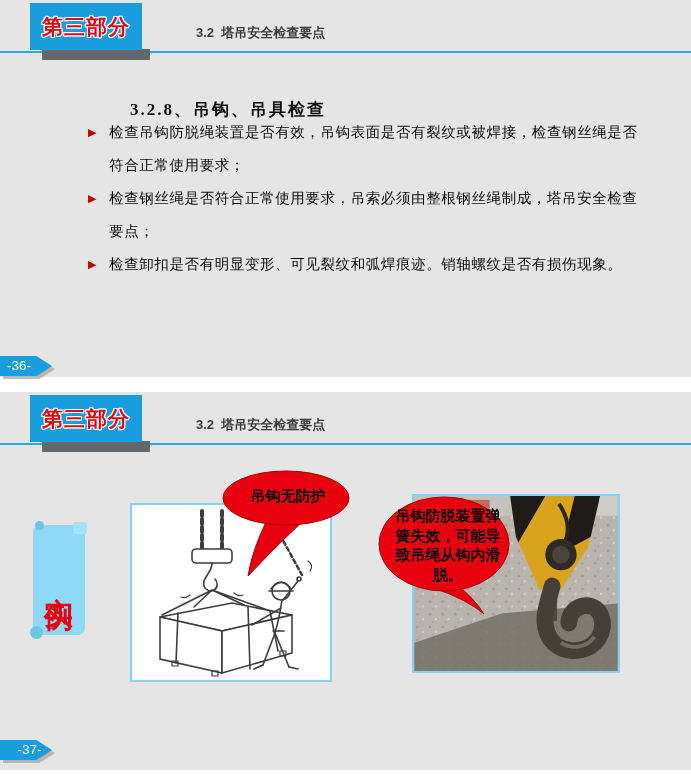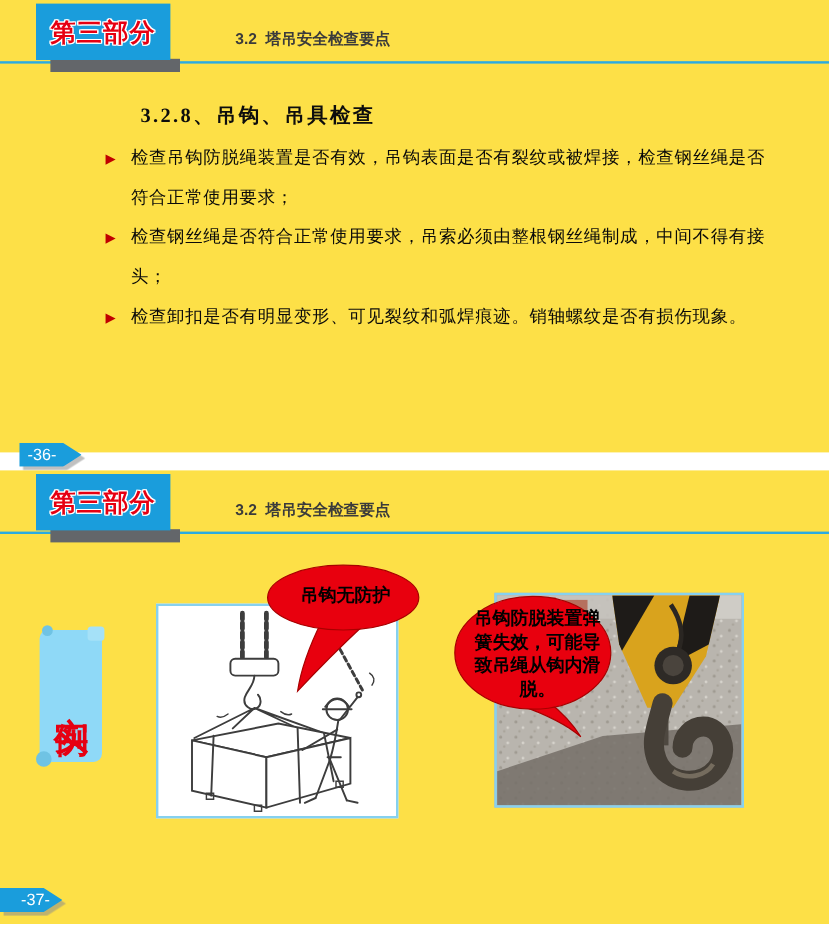--- a/index.html
+++ b/index.html
@@ -1,43 +1,43 @@
 <!DOCTYPE html>
 <html><head>
 <meta charset="utf-8">
 <style>
   html,body{margin:0;padding:0;background:#ffffff;}
   .page{position:relative;width:691px;height:778px;background:#ffffff;overflow:hidden;
         font-family:"Liberation Sans",sans-serif;}
-  .slide{position:absolute;left:0;width:691px;background:#fde047;}
+  .slide{position:absolute;left:0;width:691px;background:#e5e5e5;}
   #slide1{top:0;height:377px;}
   #slide2{top:392px;height:378px;}
 
   
   .header-line{position:absolute;left:0;top:51px;width:691px;height:2px;background:#2aabe2;}
   .badge-shadow{position:absolute;left:42px;top:49px;width:108px;height:11px;background:#63666a;}
   .badge{position:absolute;left:30px;top:3px;width:112px;height:47px;background:#1a9ddc;
          color:#e60012;font-size:21px;font-weight:bold;letter-spacing:1px;
          display:flex;align-items:center;justify-content:center;
          text-shadow:-1px -1px 0 #fff,1px -1px 0 #fff,-1px 1px 0 #fff,1px 1px 0 #fff,
                      0 -1px 0 #fff,0 1px 0 #fff,-1px 0 0 #fff,1px 0 0 #fff;}
   .header-title{position:absolute;left:196px;top:24px;margin:0;font-size:13px;font-weight:bold;
                 color:#3b3b3b;white-space:pre;}
 
   
-  .section-heading{position:absolute;left:114px;top:82px;margin:3px;font-size:17px;font-weight:bold;
+  .section-heading{position:absolute;left:114px;top:82px;margin:16px;font-size:17px;font-weight:bold;
                    color:#0d0d0d;font-family:"Liberation Serif",serif;letter-spacing:2px;}
   .bullets{position:absolute;left:88px;top:116px;width:554px;margin:0;padding:0;list-style:none;}
   .bullet{display:flex;align-items:flex-start;font-family:"DejaVu Serif",serif;font-size:14.5px;
           color:#0a0a0a;line-height:33px;letter-spacing:0.6px;}
   .marker{color:#c00000;font-size:11px;line-height:33px;margin-right:12px;flex:0 0 auto;}
 
   
   .pennant-wrap{position:absolute;left:0;filter:drop-shadow(3px 3px 0 rgba(140,140,140,0.55));}
-  .p36{top:369px;padding-left:16px;} .p37{top:348px;text-align:center;}
+  .p36{top:356px;} .p37{top:348px;text-align:center;}
   .pennant{width:52px;height:20px;background:#1a9ddc;color:#fff;font-size:13.5px;line-height:20px;
            padding-left:7px;box-sizing:border-box;
            clip-path:polygon(0 0,70% 0,100% 50%,70% 100%,0 100%);}
 
   
   .scroll{position:absolute;left:33px;top:133px;width:52px;height:110px;}
   .scroll-body{position:absolute;left:0;top:0;right:0;bottom:0;background:#8fd9f7;border-radius:7px;}
   .scroll-tab{position:absolute;right:-2px;top:-3px;width:14px;height:12px;background:#a5e1f8;border-radius:3px;}
   .curl-tl{position:absolute;left:2px;top:-4px;width:9px;height:9px;background:#6fc3e4;border-radius:50%;}
   .curl-bl{position:absolute;left:-3px;bottom:-4px;width:13px;height:13px;background:#6fc3e4;border-radius:50%;}
@@ -74,21 +74,21 @@
 
     <h2 class="section-heading">3.2.8、吊钩、吊具检查</h2>
 
     <ul class="bullets">
       <li class="bullet">
         <span class="marker">▶</span>
         <span class="bullet-text">检查吊钩防脱绳装置是否有效，吊钩表面是否有裂纹或被焊接，检查钢丝绳是否符合正常使用要求；</span>
       </li>
       <li class="bullet">
         <span class="marker">▶</span>
-        <span class="bullet-text">检查钢丝绳是否符合正常使用要求，吊索必须由整根钢丝绳制成，中间不得有接头；</span>
+        <span class="bullet-text">检查钢丝绳是否符合正常使用要求，吊索必须由整根钢丝绳制成，塔吊安全检查要点；</span>
       </li>
       <li class="bullet">
         <span class="marker">▶</span>
         <span class="bullet-text">检查卸扣是否有明显变形、可见裂纹和弧焊痕迹。销轴螺纹是否有损伤现象。</span>
       </li>
     </ul>
 
     <div class="pennant-wrap p36">
       <div class="pennant">-36-</div>
     </div>

